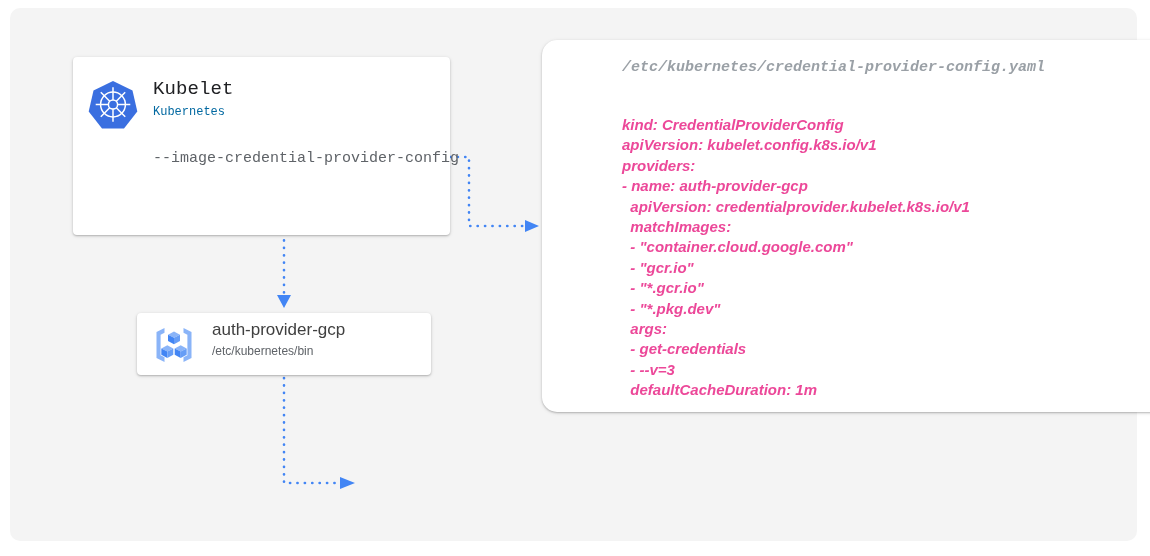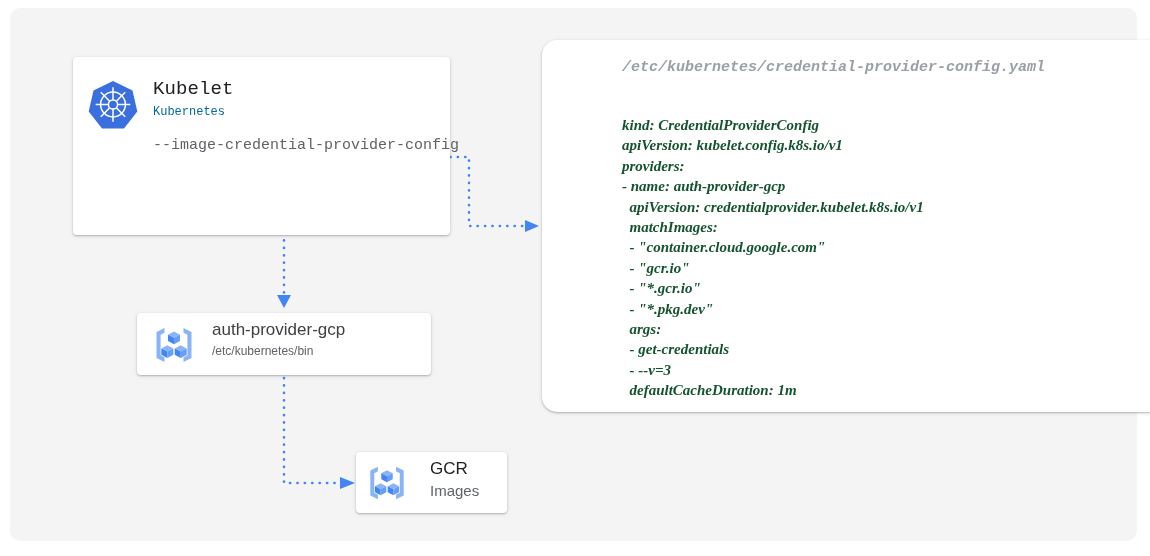--- a/index.html
+++ b/index.html
@@ -70,21 +70,21 @@
     font-size: 12px;
     color: #0369a1;
   }
   .flag-line {
     position: absolute;
     left: 80px;
     font-size: 15px;
     color: #5f6368;
     white-space: nowrap;
   }
-  .flag-line.f1 { top: 80px; }
+  .flag-line.f1 { top: 93px; }
   .flag-line.f2 { top: 115px; }
 
   
   .auth-card {
     left: 137px;
     top: 313px;
     width: 294px;
     height: 62px;
   }
   .auth-icon-wrap {
@@ -154,26 +154,26 @@
     font-weight: bold;
     font-style: italic;
     font-size: 15px;
     color: #9aa0a6;
     white-space: pre;
   }
   .yaml-body {
     position: absolute;
     left: 80px;
     top: 60px;
-    font-family: Liberation Serif, serif;
+    font-family: Liberation Sans, sans-serif;
     font-weight: bold;
     font-style: italic;
     font-size: 15px;
     line-height: 20.4px;
-    color: #14532d;
+    color: #ec4899;
     white-space: pre;
   }
 
   
   .connectors {
     position: absolute;
     left: 0;
     top: 0;
     width: 1150px;
     height: 556px;
@@ -262,45 +262,20 @@
           <path d="M28.7 22.3 L34.7 25.4 L28.7 28.5 L22.7 25.4 Z" fill="#8ab4f8"></path>
           <path d="M22.7 25.4 L28.7 28.5 L28.7 34.9 L22.7 31.8 Z" fill="#4285f4"></path>
           <path d="M34.7 25.4 L28.7 28.5 L28.7 34.9 L34.7 31.8 Z" fill="#669df6"></path>
         </g>
       </svg>
     </div>
     <div class="auth-title">auth-provider-gcp</div>
     <div class="auth-sub">/etc/kubernetes/bin</div>
   </div>
 
-  <div class="card gcr-card">
-    <div class="gcr-icon-wrap">
-      <svg viewBox="0 0 44 44" width="42" height="42">
-        <path d="M12.5 5 L4.5 9 L4.5 35 L12.5 39 L12.5 34.2 L8.6 32.3 L8.6 11.7 L12.5 9.8 Z" fill="#8ab4f8"></path>
-        <path d="M31.5 5 L39.5 9 L39.5 35 L31.5 39 L31.5 34.2 L35.4 32.3 L35.4 11.7 L31.5 9.8 Z" fill="#8ab4f8"></path>
-        <g>
-          <path d="M22 8.6 L28 11.7 L22 14.8 L16 11.7 Z" fill="#8ab4f8"></path>
-          <path d="M16 11.7 L22 14.8 L22 21.2 L16 18.1 Z" fill="#4285f4"></path>
-          <path d="M28 11.7 L22 14.8 L22 21.2 L28 18.1 Z" fill="#669df6"></path>
-        </g>
-        <g>
-          <path d="M15.3 22.3 L21.3 25.4 L15.3 28.5 L9.3 25.4 Z" fill="#8ab4f8"></path>
-          <path d="M9.3 25.4 L15.3 28.5 L15.3 34.9 L9.3 31.8 Z" fill="#4285f4"></path>
-          <path d="M21.3 25.4 L15.3 28.5 L15.3 34.9 L21.3 31.8 Z" fill="#669df6"></path>
-        </g>
-        <g>
-          <path d="M28.7 22.3 L34.7 25.4 L28.7 28.5 L22.7 25.4 Z" fill="#8ab4f8"></path>
-          <path d="M22.7 25.4 L28.7 28.5 L28.7 34.9 L22.7 31.8 Z" fill="#4285f4"></path>
-          <path d="M34.7 25.4 L28.7 28.5 L28.7 34.9 L34.7 31.8 Z" fill="#669df6"></path>
-        </g>
-      </svg>
-    </div>
-    <div class="gcr-title">GCR</div>
-    <div class="gcr-sub">Images</div>
-  </div>
 
   <div class="card yaml-card">
     <div class="yaml-path">/etc/kubernetes/credential-provider-config.yaml</div>
     <pre class="yaml-body">kind: CredentialProviderConfig
 apiVersion: kubelet.config.k8s.io/v1
 providers:
 - name: auth-provider-gcp
   apiVersion: credentialprovider.kubelet.k8s.io/v1
   matchImages:
   - "container.cloud.google.com"

